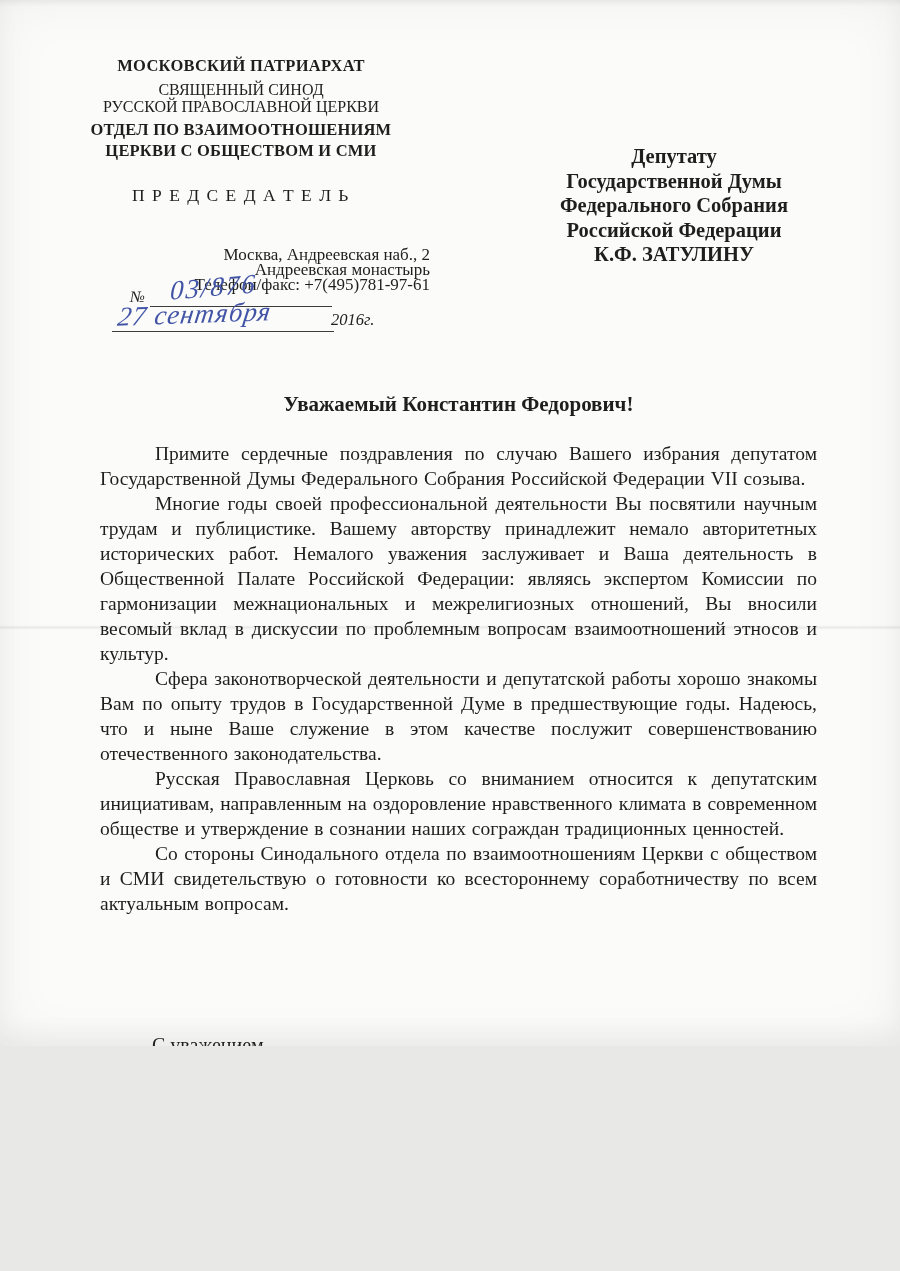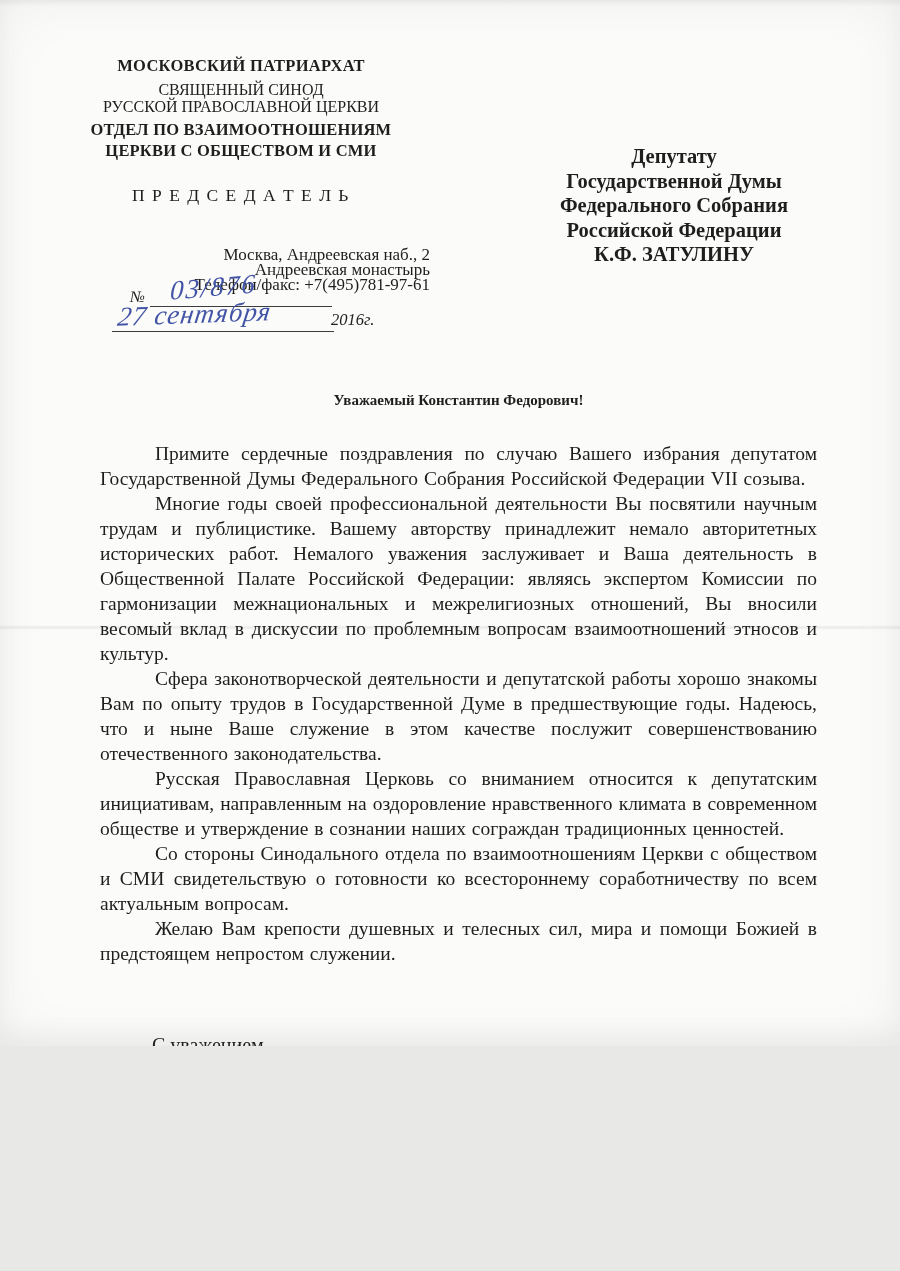--- a/index.html
+++ b/index.html
@@ -27,21 +27,21 @@
   .hw-date{position:absolute;left:118px;top:299px;font-size:27px;letter-spacing:1px;transform:rotate(-2deg) skewX(-10deg);white-space:nowrap;}
   .printed-year{position:absolute;left:331px;top:310px;font-size:16.5px;font-style:italic;}
   .rule{position:absolute;height:0;border-bottom:1.5px solid #3c3c3c;}
   .rule-1{left:150px;top:306px;width:182px;}
   .rule-2{left:112px;top:331px;width:222px;}
   
   .recipient{position:absolute;left:548px;top:144px;width:252px;text-align:center;
              font-weight:bold;font-size:20.5px;line-height:24.5px;}
   
   .salutation{position:absolute;left:100px;top:392px;width:717px;text-align:center;
-              font-weight:bold;font-size:15px;}
+              font-weight:bold;font-size:21px;}
   .body-text{position:absolute;left:100px;top:441px;width:717px;
              font-size:19.5px;line-height:25px;text-align:justify;word-spacing:1px;}
   .body-text p{margin:0;text-indent:55px;}
   .closing{position:absolute;left:152px;top:1034px;font-size:20px;}
   
   .signature-svg{position:absolute;left:575px;top:1056px;width:98px;height:150px;}
   .signer-name{position:absolute;left:702px;top:1102px;font-size:21px;}
   
   .crease{position:absolute;left:0;top:625px;width:100%;height:5px;
           background:linear-gradient(to bottom,rgba(0,0,0,0),rgba(90,90,90,0.10),rgba(0,0,0,0));}
@@ -87,21 +87,20 @@
 
   <div class="crease"></div>
 
   <div class="salutation">Уважаемый Константин Федорович!</div>
   <div class="body-text">
     <p>Примите сердечные поздравления по случаю Вашего избрания депутатом Государственной Думы Федерального Собрания Российской Федерации VII созыва.</p>
     <p>Многие годы своей профессиональной деятельности Вы посвятили научным трудам и публицистике. Вашему авторству принадлежит немало авторитетных исторических работ. Немалого уважения заслуживает и Ваша деятельность в Общественной Палате Российской Федерации: являясь экспертом Комиссии по гармонизации межнациональных и межрелигиозных отношений, Вы вносили весомый вклад в дискуссии по проблемным вопросам взаимоотношений этносов и культур.</p>
     <p>Сфера законотворческой деятельности и депутатской работы хорошо знакомы Вам по опыту трудов в Государственной Думе в предшествующие годы. Надеюсь, что и ныне Ваше служение в этом качестве послужит совершенствованию отечественного законодательства.</p>
     <p>Русская Православная Церковь со вниманием относится к депутатским инициативам, направленным на оздоровление нравственного климата в современном обществе и утверждение в сознании наших сограждан традиционных ценностей.</p>
     <p>Со стороны Синодального отдела по взаимоотношениям Церкви с обществом и СМИ свидетельствую о готовности ко всестороннему соработничеству по всем актуальным вопросам.</p>
-    <p>Желаю Вам крепости душевных и телесных сил, мира и помощи Божией в предстоящем непростом служении.</p>
   </div>
 
   <div class="closing">С уважением,</div>
 
   <svg class="signature-svg" viewBox="0 0 100 150" fill="none" stroke="#4254a6" stroke-width="2.1" stroke-linecap="round" opacity="0.88">
     <path d="M10,92 C22,66 50,24 66,11 C77,2 81,9 71,22 C57,40 30,72 16,88 C10,95 7,97 10,92"></path>
     <path d="M55,30 C62,40 59,50 50,57 C44,62 51,64 58,59 C65,54 64,66 55,73 C49,78 57,80 61,76"></path>
     <path d="M57,62 C67,78 67,100 59,120 C54,133 47,146 41,141"></path>
   </svg>
   <div class="signer-name">В. Легойда</div>

